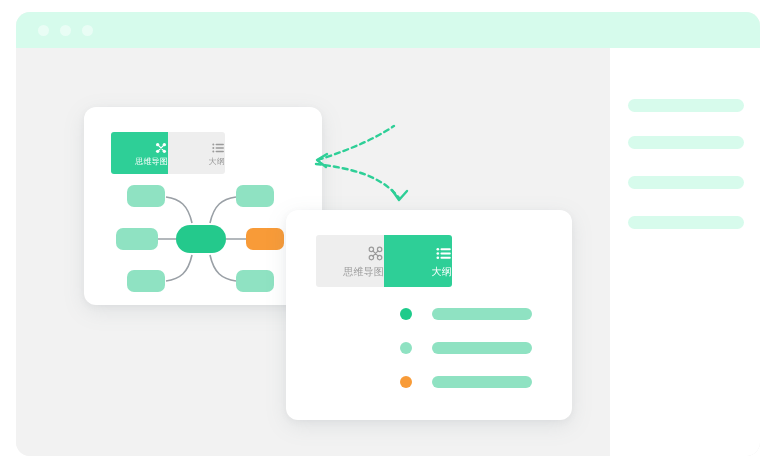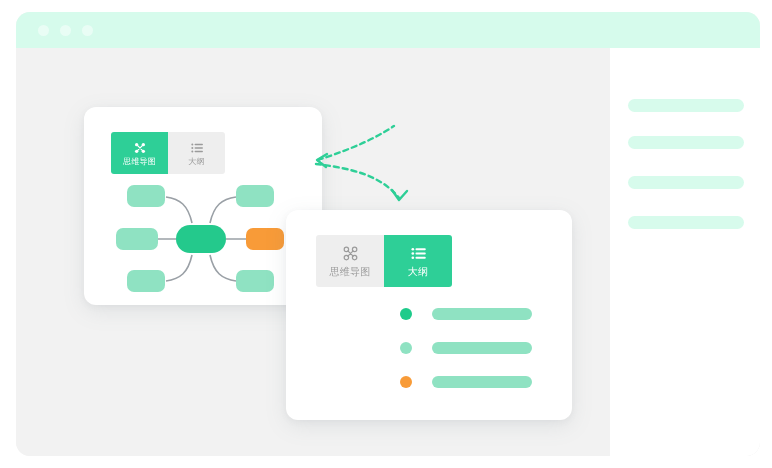--- a/index.html
+++ b/index.html
@@ -114,21 +114,21 @@
     border-radius: 3px;
   }
   .seg-mindmap { left: 27px; top: 25px; }
   .seg-outline { left: 30px; top: 25px; }
 
   .seg-btn {
     width: 57px;
     height: 42px;
     display: flex;
     flex-direction: column;
-    align-items: center;
+    align-items: flex-end;
     justify-content: center;
     gap: 3px;
     background: #eeeeee;
     color: #9b9b9b;
     cursor: pointer;
   }
   .seg-outline .seg-btn { width: 68px; height: 52px; gap: 5px; }
 
   .seg-btn.active {
     background: #2ecf97;

